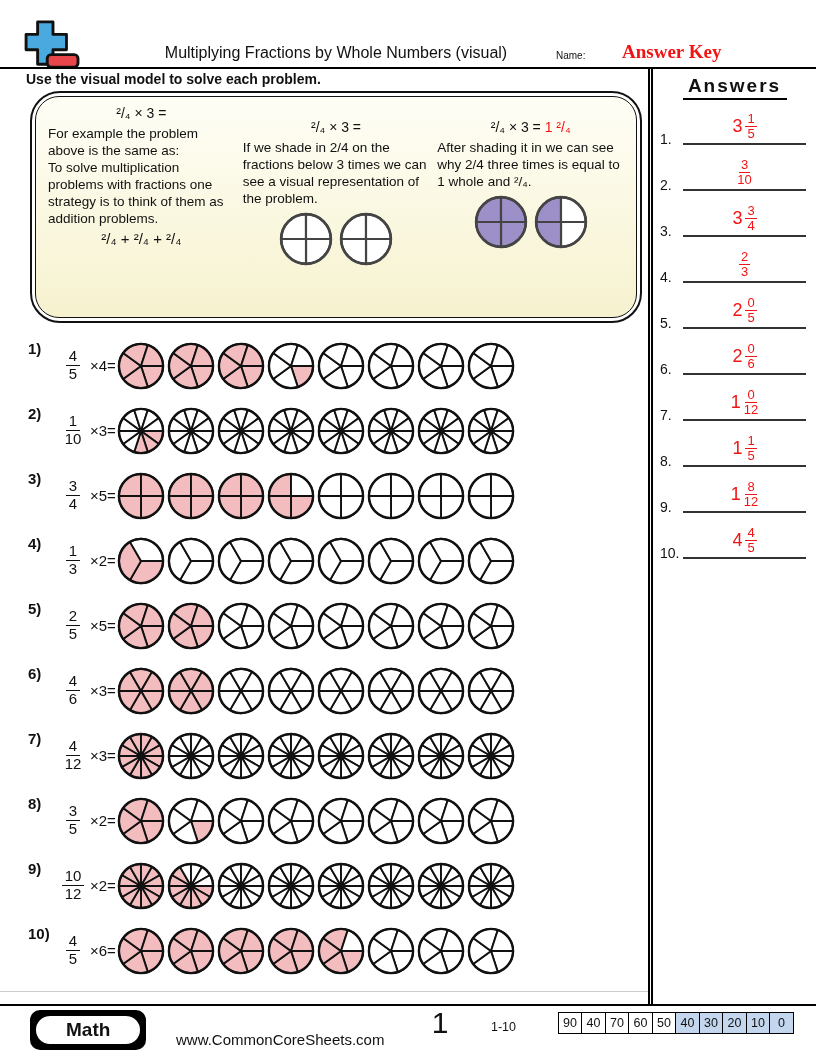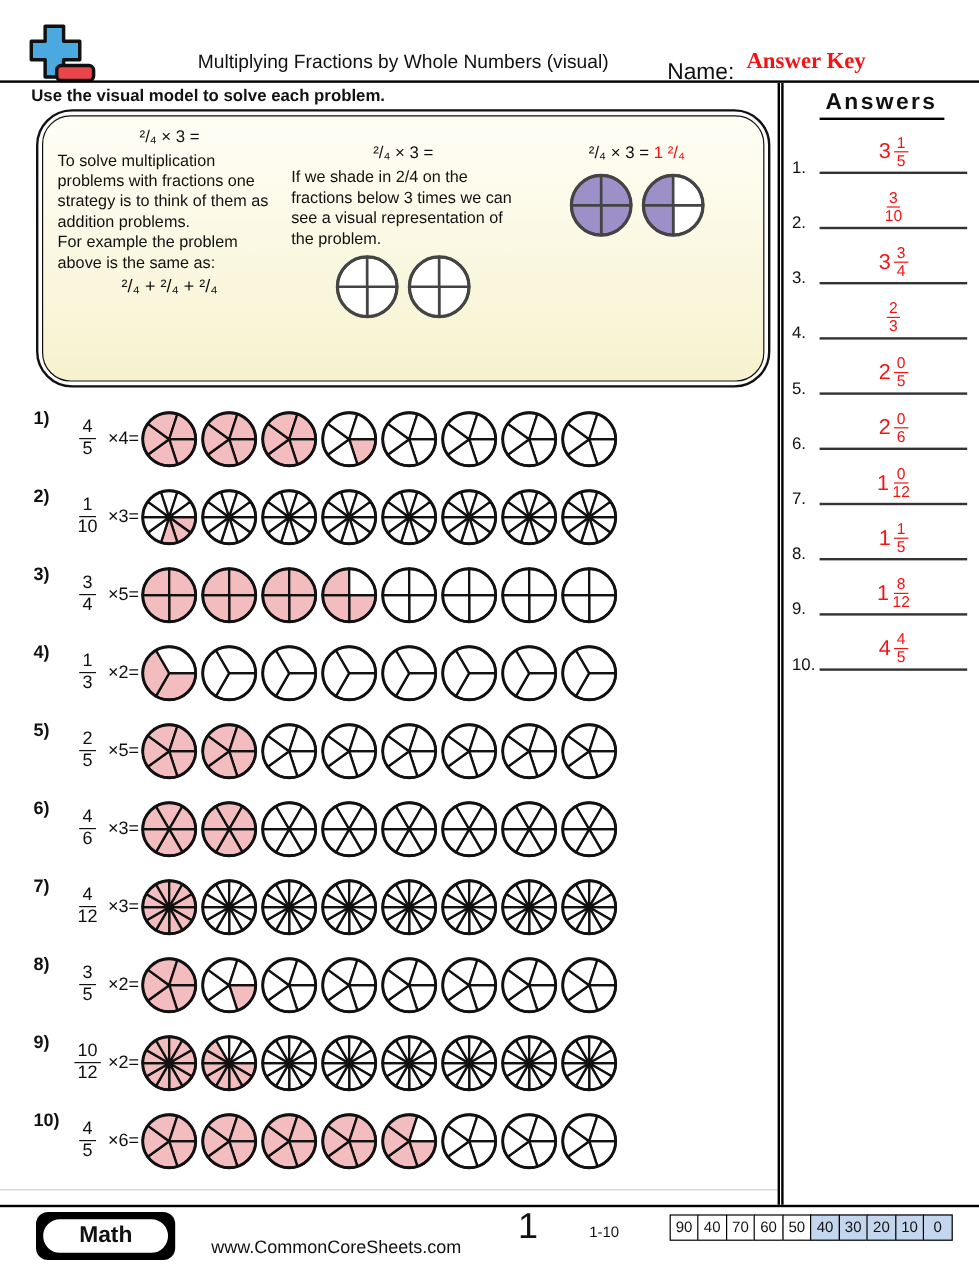--- a/index.html
+++ b/index.html
@@ -1,21 +1,21 @@
 <!DOCTYPE html>
 <html style="--answer-red: #f01414; --score-blue: #c3d6ee; --icon-blue: #4aa9de; --icon-red: #e8464a;"><head>
 <meta charset="utf-8">
 <style>
   html,body { margin:0; padding:0; background:#fff; font-family:"Liberation Sans", sans-serif; color:#111; }
   #page { position:relative; width:816px; height:1056px; background:#fff; overflow:hidden; }
 
   
   #brand-icon { position:absolute; left:24px; top:20px; }
   #page-title { position:absolute; left:12px; top:44px; width:648px; text-align:center; font-size:16px; }
-  #name-label { position:absolute; left:556px; top:50px; font-size:19px; }
+  #name-label { position:absolute; left:556px; top:50px; font-size:10px; }
   #name-value { position:absolute; left:622px; top:41px; font-size:19px; font-weight:bold; color:var(--answer-red);font-family:Liberation Serif, serif; }
   .hline { position:absolute; left:0; right:0; height:2px; background:#000; }
   #header-rule { top:67px; }
   #footer-rule { top:1004px; }
 
   
   #main { position:absolute; left:0; top:69px; width:648px; height:935px; }
   #instruction { margin:2px 0 0 26px; font-size:14px; font-weight:bold; }
 
   
@@ -78,22 +78,22 @@
   <div id="name-value">Answer Key</div>
   <div class="hline" id="header-rule"></div>
 
   <div id="main">
     <div id="instruction">Use the visual model to solve each problem.</div>
 
     <div id="example-box">
       <div id="example-inner">
         <div class="ex-col">
           <div class="ex-heading">²/₄ × 3 =</div>
+          <p class="ex-body">For example the problem above is the same as:</p>
           <p class="ex-body">To solve multiplication problems with fractions one strategy is to think of them as addition problems.</p>
-          <p class="ex-body">For example the problem above is the same as:</p>
           <div class="ex-formula">²/₄ + ²/₄ + ²/₄</div>
         </div>
         <div class="ex-col">
           <div class="ex-heading shift">²/₄ × 3 =</div>
           <p class="ex-body">If we shade in 2/4 on the fractions below 3 times we can see a visual representation of the problem.</p>
           <div class="ex-circles" id="ex-circles-col2">
               <svg width="54" height="54" viewBox="0 0 100 100">
                 <path d="M50,50 L96.00,50.00 A46,46 0 0 1 50.00,96.00 Z" fill="#fff" stroke="#444444" stroke-width="4" stroke-linejoin="round"></path>
                 <path d="M50,50 L50.00,96.00 A46,46 0 0 1 4.00,50.00 Z" fill="#fff" stroke="#444444" stroke-width="4" stroke-linejoin="round"></path>
                 <path d="M50,50 L4.00,50.00 A46,46 0 0 1 50.00,4.00 Z" fill="#fff" stroke="#444444" stroke-width="4" stroke-linejoin="round"></path>
@@ -104,20 +104,21 @@
                 <path d="M50,50 L96.00,50.00 A46,46 0 0 1 50.00,96.00 Z" fill="#fff" stroke="#444444" stroke-width="4" stroke-linejoin="round"></path>
                 <path d="M50,50 L50.00,96.00 A46,46 0 0 1 4.00,50.00 Z" fill="#fff" stroke="#444444" stroke-width="4" stroke-linejoin="round"></path>
                 <path d="M50,50 L4.00,50.00 A46,46 0 0 1 50.00,4.00 Z" fill="#fff" stroke="#444444" stroke-width="4" stroke-linejoin="round"></path>
                 <path d="M50,50 L50.00,4.00 A46,46 0 0 1 96.00,50.00 Z" fill="#fff" stroke="#444444" stroke-width="4" stroke-linejoin="round"></path>
                 <circle cx="50" cy="50" r="46" fill="none" stroke="#444444" stroke-width="5"></circle>
               </svg>
             </div>
         </div>
         <div class="ex-col">
           <div class="ex-heading shift"><span>²/₄ × 3 = </span><span class="red">1 ²/₄</span></div>
+          <p class="ex-body">After shading it in we can see why 2/4 three times is equal to 1 whole and ²/₄.</p>
           <div class="ex-circles" id="ex-circles-col3">
               <svg width="54" height="54" viewBox="0 0 100 100">
                 <path d="M50,50 L96.00,50.00 A46,46 0 0 1 50.00,96.00 Z" fill="#9d90c9" stroke="#444444" stroke-width="4" stroke-linejoin="round"></path>
                 <path d="M50,50 L50.00,96.00 A46,46 0 0 1 4.00,50.00 Z" fill="#9d90c9" stroke="#444444" stroke-width="4" stroke-linejoin="round"></path>
                 <path d="M50,50 L4.00,50.00 A46,46 0 0 1 50.00,4.00 Z" fill="#9d90c9" stroke="#444444" stroke-width="4" stroke-linejoin="round"></path>
                 <path d="M50,50 L50.00,4.00 A46,46 0 0 1 96.00,50.00 Z" fill="#9d90c9" stroke="#444444" stroke-width="4" stroke-linejoin="round"></path>
                 <circle cx="50" cy="50" r="46" fill="none" stroke="#444444" stroke-width="5"></circle>
               </svg>
               <svg width="54" height="54" viewBox="0 0 100 100">
                 <path d="M50,50 L96.00,50.00 A46,46 0 0 1 50.00,96.00 Z" fill="#fff" stroke="#444444" stroke-width="4" stroke-linejoin="round"></path>

